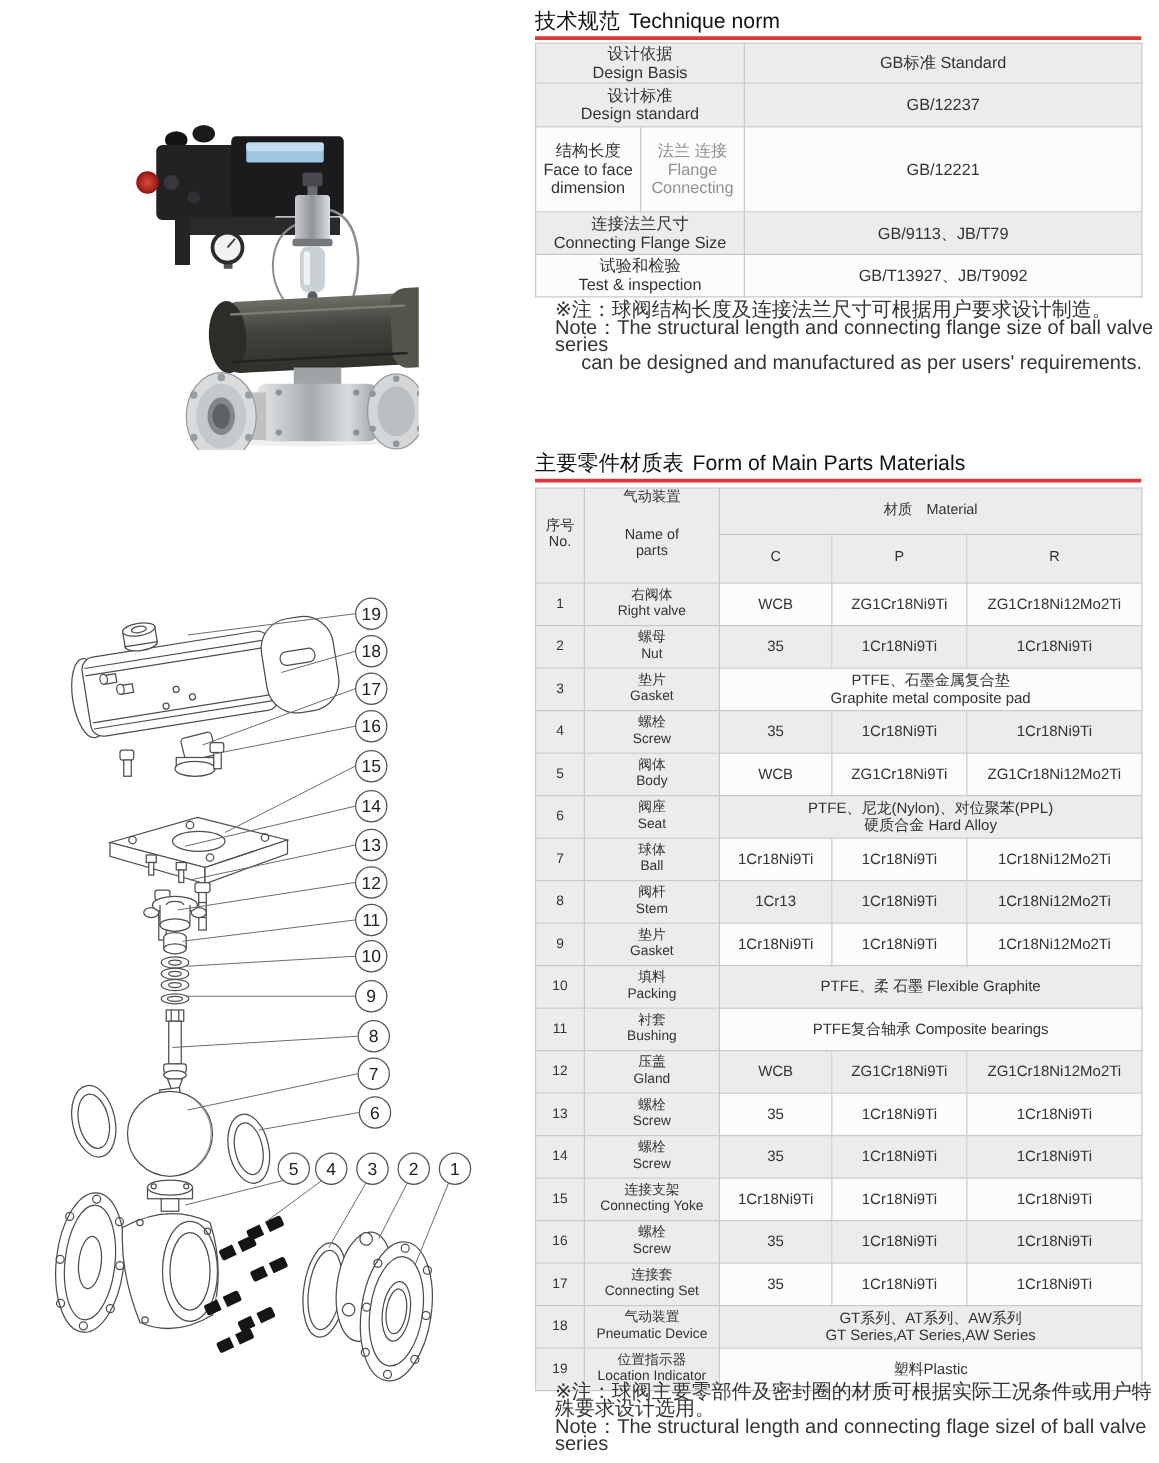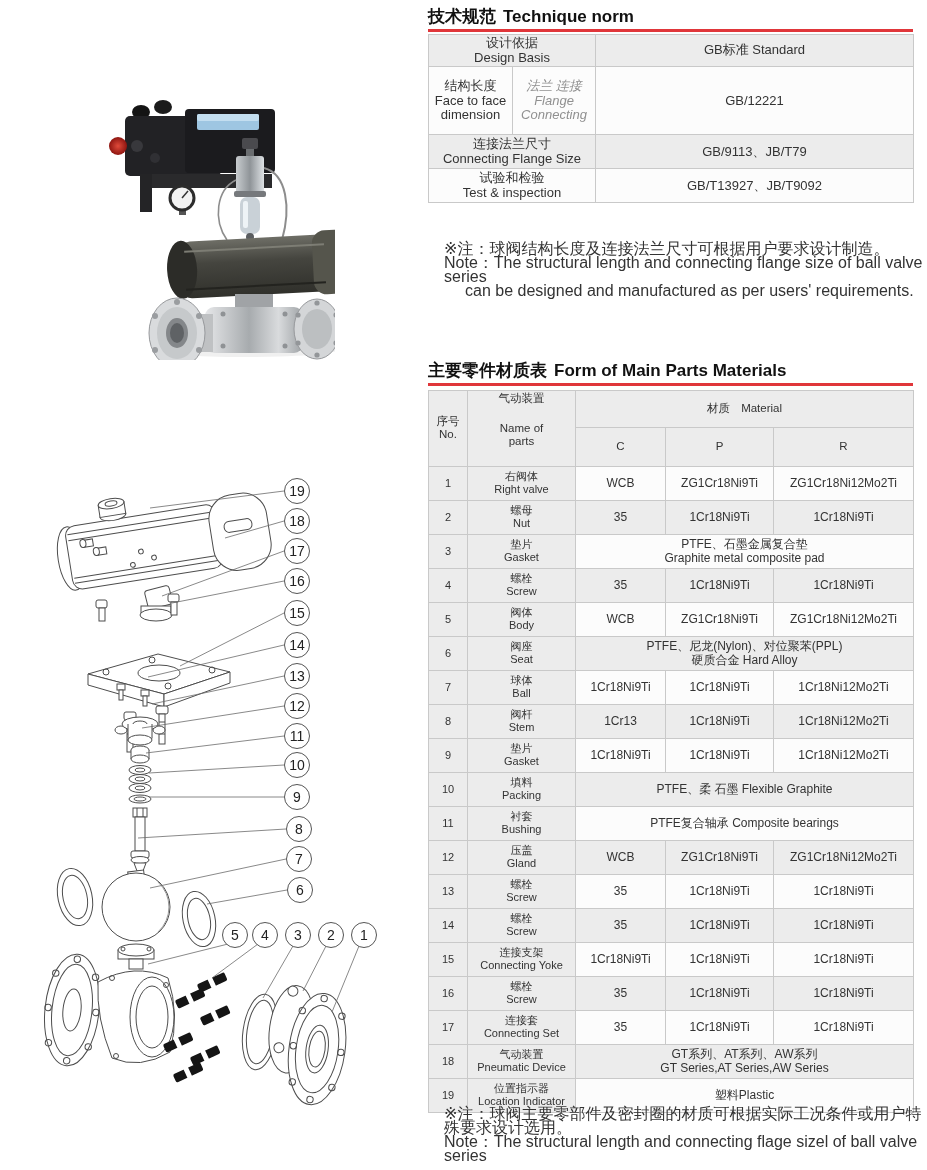--- a/index.html
+++ b/index.html
@@ -1,31 +1,31 @@
 <!DOCTYPE html>
 <html><head>
 <meta charset="utf-8">
 <style>
   html,body{margin:0;padding:0;background:#fff;}
   .page{position:relative;width:927px;height:1170px;background:#ffffff;overflow:hidden;
         font-family:"Liberation Sans","DejaVu Sans",sans-serif;color:#222;}
   
   .right{position:absolute;left:428px;top:0;width:485px;height:1170px;}
-  .sec-title{position:absolute;left:0;font-size:17px;font-weight:bold;color:#111;white-space:nowrap;}
+  .sec-title{position:absolute;left:0;font-size:17px;font-weight:normal;color:#111;white-space:nowrap;}
   .sec-title .en{margin-left:7px;}
   .rule{position:absolute;left:0;width:485px;height:3px;background:#e0363a;}
   table{border-collapse:collapse;table-layout:fixed;width:485px;}
   td{border:1px solid #c9c9c9;text-align:center;vertical-align:middle;padding:1px 2px;overflow:hidden;}
   .g{background:#ececec;}
   .w{background:#fcfcfc;}
   
   .tech{position:absolute;top:34px;left:0;}
   .tech td{font-size:13px;color:#333;line-height:1.13;}
   .tech .zh,.tech .en{display:block;}
-  .tech .subcell .zh,.tech .subcell .en{color:#909090;font-style:italic;}
+  .tech .subcell .zh,.tech .subcell .en{color:#909090;}
   .tech col.c1{width:84px;} .tech col.c2{width:83px;} .tech col.c3{width:318px;}
   
   .mat{position:absolute;top:390px;left:0;}
   .mat td{font-size:11px;color:#333;line-height:1.18;}
   .mat col.c1{width:39px;} .mat col.c2{width:108px;}
   .mat col.c3{width:90px;} .mat col.c4{width:108px;} .mat col.c5{width:140px;}
   .mat .zh,.mat .en{display:block;}
   .mat .hdr td{font-size:11.5px;}
   .mat .nmw{width:48px;margin:16px auto;}
   .mat .mh{word-spacing:8px;}
@@ -462,20 +462,27 @@
           <col class="c3">
         </colgroup>
       <tbody>
           <tr style="height:32px;">
         <td class="g" colspan="2">
               <span class="zh">设计依据</span>
               <span class="en">Design Basis</span>
             </td>
         <td class="g">GB标准 Standard</td>
       </tr>
+      <tr style="height:35px;">
+        <td class="g" colspan="2">
+              <span class="zh">设计标准</span>
+              <span class="en">Design standard</span>
+            </td>
+        <td class="g">GB/12237</td>
+      </tr>
       <tr style="height:68px;margin-left:42px;">
         <td class="w">
               <span class="zh">结构长度</span>
               <span class="en">Face to face dimension</span>
             </td>
         <td class="w subcell">
               <span class="zh">法兰 连接</span>
               <span class="en">Flange Connecting</span>
             </td>
         <td class="w">GB/12221</td>

